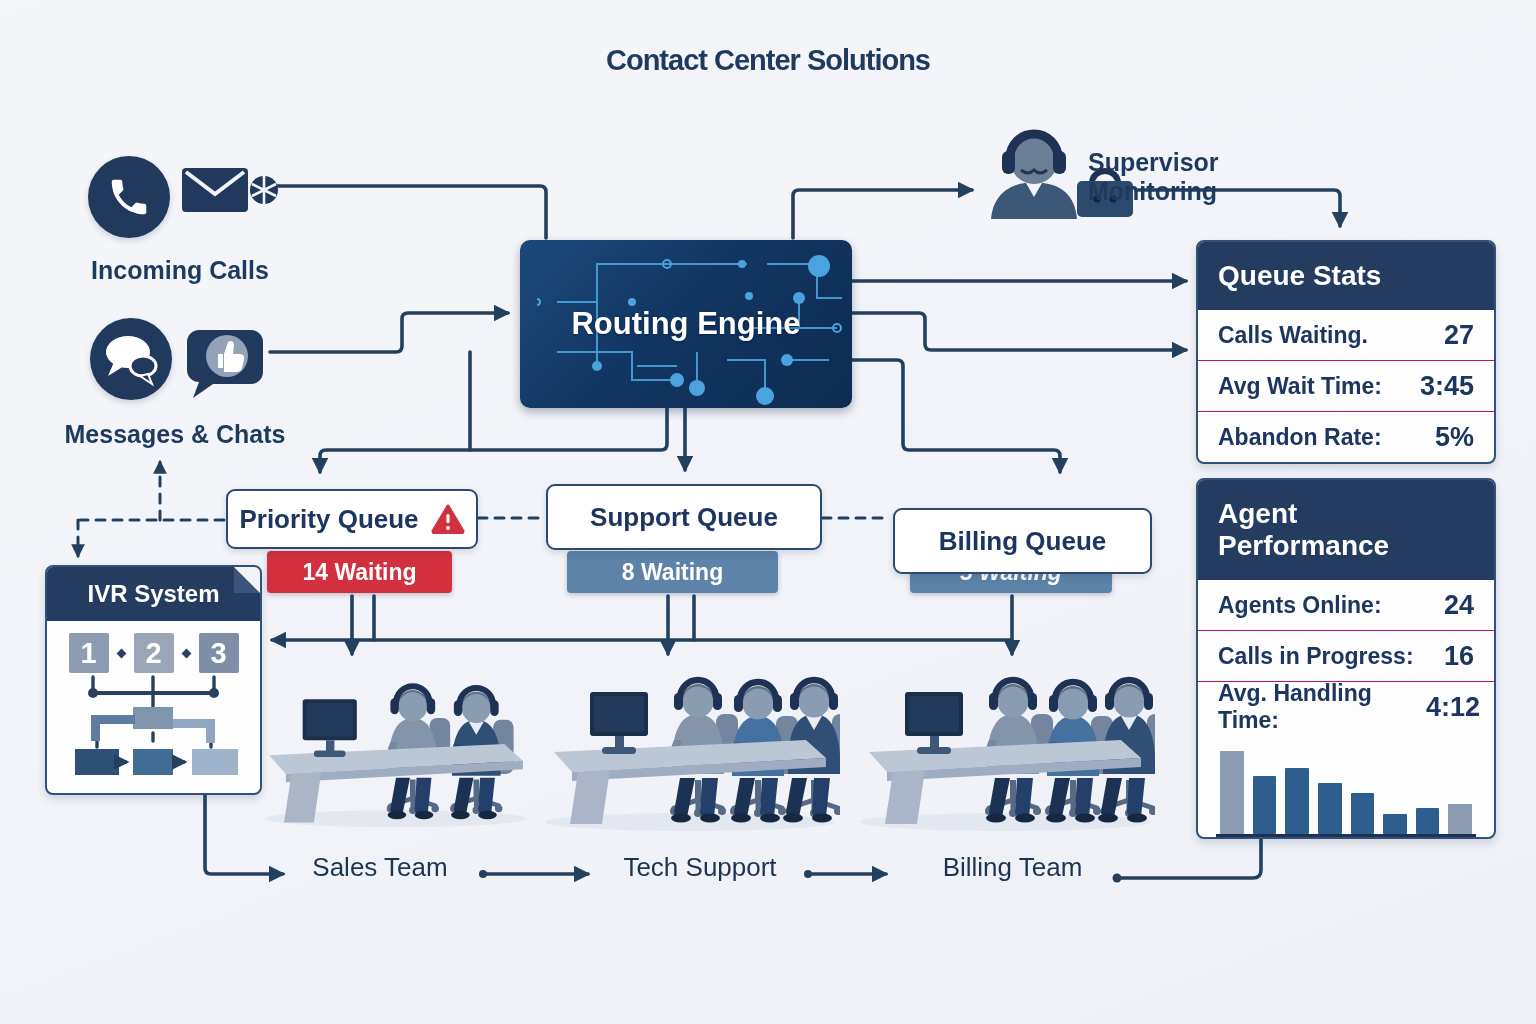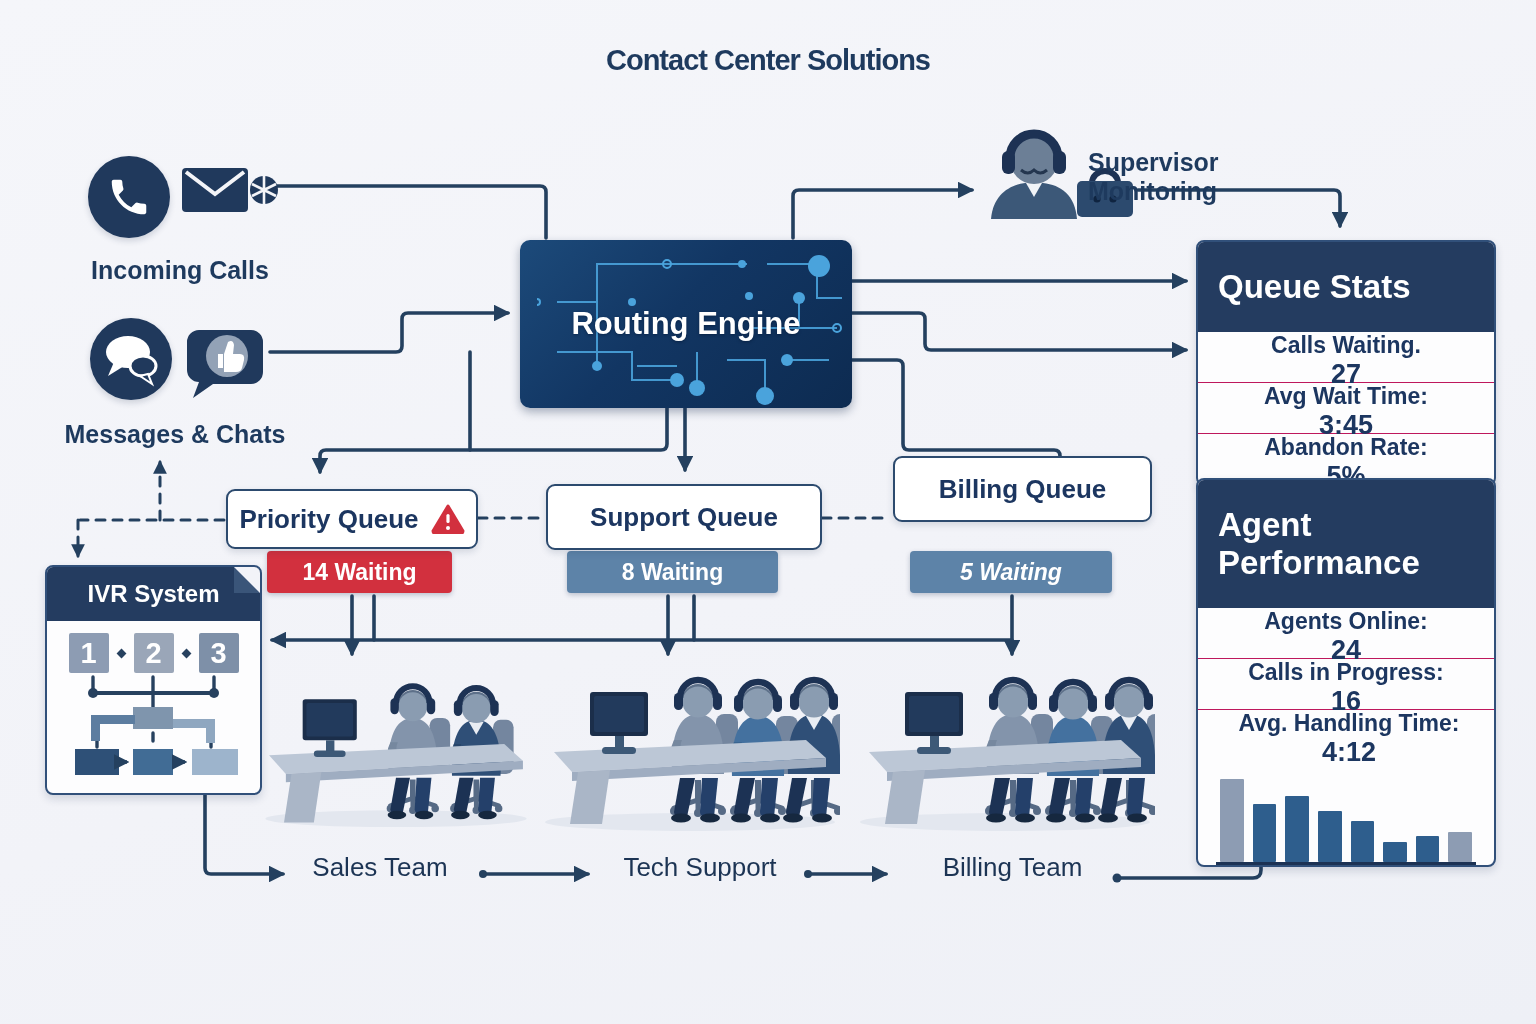--- a/index.html
+++ b/index.html
@@ -21,24 +21,24 @@
   #engine{left:520px;top:240px;width:315px;height:168px;border-radius:10px;z-index:3;
     background:linear-gradient(135deg,#1c4a7a 0%,#123663 45%,#0d2b51 100%);
     box-shadow:0 4px 10px rgba(20,40,75,.35);overflow:hidden;padding-left:17px;}
   #engine .eng-label{position:absolute;left:0;top:0;width:100%;height:100%;display:flex;
     align-items:center;justify-content:center;font-size:31px;font-weight:700;color:#fff;
     text-shadow:0 1px 3px rgba(0,20,45,.5);}
 
   
   .panel{background:#fdfdfe;border:2px solid #31507a;border-radius:8px;z-index:3;
     box-shadow:0 4px 9px rgba(25,45,80,.16);overflow:hidden;}
-  .panel-header{background:#243c60;color:#fff;font-size:33px;font-weight:700;
-    padding:26px 20px;position:relative;}
+  .panel-header{background:#243c60;color:#fff;font-size:28px;font-weight:700;
+    padding:18px 20px;position:relative;}
   .stat-row{display:flex;justify-content:space-between;align-items:center;
-    padding:0 20px;height:50px;flex-direction:column;}
+    padding:0 20px;height:50px;}
   .stat-row + .stat-row{border-top:1px solid #be185d;}
   .stat-label{font-size:23px;font-weight:700;color:#1c3660;}
   .stat-value{font-size:27px;font-weight:700;color:#1c3660;}
 
   #queue-stats{left:1196px;top:240px;width:296px;}
   #agent-perf{left:1196px;top:478px;width:296px;}
 
   
   .queue-box{background:#fff;border:2.5px solid #2c4a6e;border-radius:9px;display:flex;
     align-items:center;justify-content:center;gap:12px;font-size:26px;font-weight:700;
@@ -241,21 +241,21 @@
       <circle cx="17" cy="24" r="2" fill="#ffffff"></circle>
     </svg>
   </div>
   <div class="abs wait-banner banner-red" style="left:267px;top:551px;width:185px;height:42px;">14 Waiting</div>
 
   <div class="abs queue-box" style="left:546px;top:484px;width:272px;height:62px;">
     <span>Support Queue</span>
   </div>
   <div class="abs wait-banner banner-steel" style="left:567px;top:551px;width:211px;height:42px;">8 Waiting</div>
 
-  <div class="abs queue-box" style="left:893px;top:456px;width:255px;height:62px;">
+  <div class="abs queue-box" style="left:893px;top:508px;width:255px;height:62px;">
     <span>Billing Queue</span>
   </div>
   <div class="abs wait-banner banner-steel" style="left:910px;top:551px;width:202px;height:42px;font-style:italic;">5 Waiting</div>
 
   <div id="ivr" class="abs panel">
     <div class="panel-header">
       <span>IVR System</span>
       <span id="ivr-fold"></span>
     </div>
     <div id="ivr-digits">

